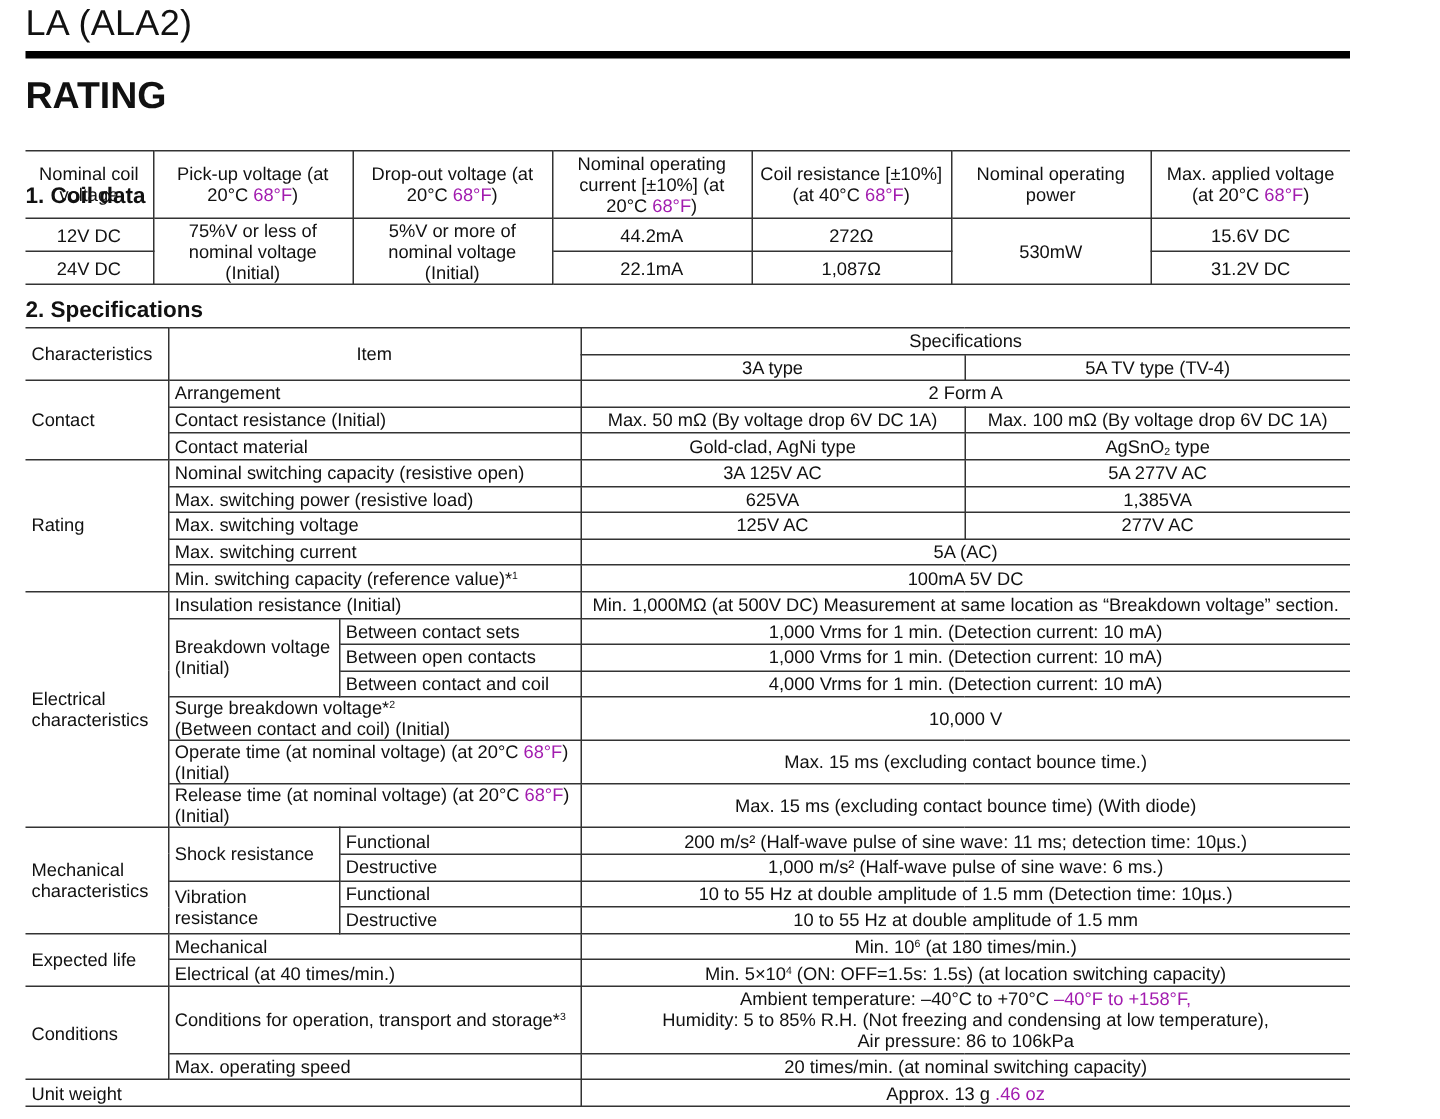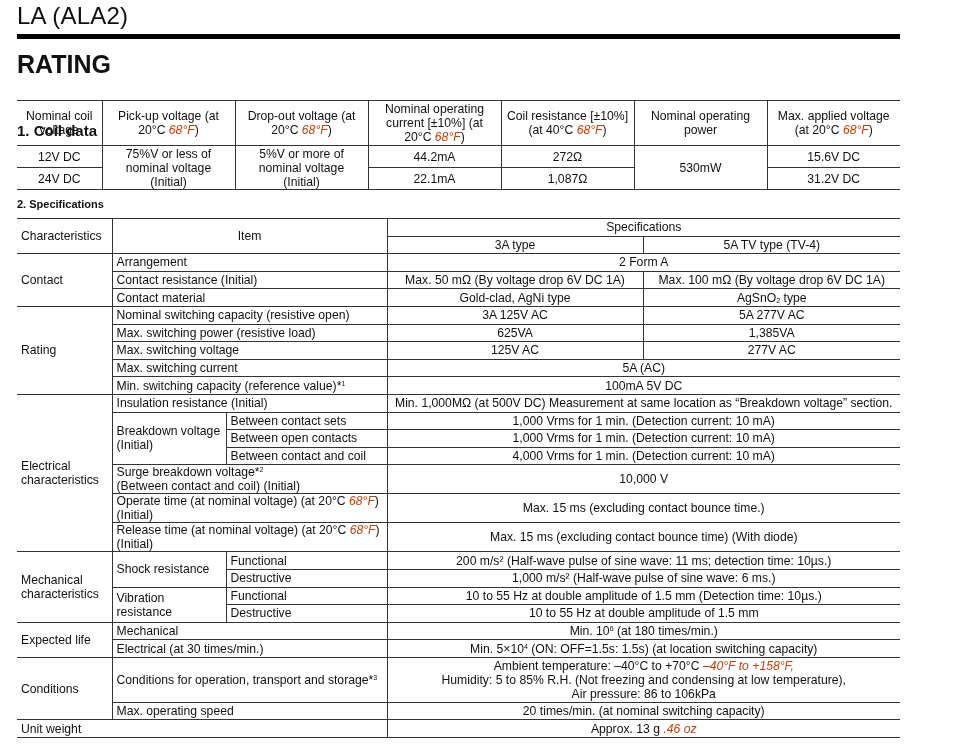--- a/index.html
+++ b/index.html
@@ -2,31 +2,31 @@
 <html><head>
 <meta charset="utf-8">
 <style>
   html, body { margin: 0; padding: 0; background: #fff; }
   body { width: 960px; height: 746px; position: relative; overflow: hidden;
          font-family: "Liberation Sans", sans-serif; color: #111; }
   .title { position: absolute; left: 17px; top: 2px; font-size: 24px; font-weight: normal; letter-spacing: 0.2px; text-align: right; }
   .rule { position: absolute; left: 17px; top: 34px; width: 883px; height: 5px; background: #000; }
   .rating { position: absolute; left: 17px; top: 50px; font-size: 25px; font-weight: bold; }
   .h2a { position: absolute; left: 17px; top: 80px; font-size: 15px; font-weight: bold; margin-top: 42px; }
-  .h2b { position: absolute; left: 17px; top: 198px; font-size: 11px; font-weight: bold; }
+  .h2b { position: absolute; left: 17px; top: 198px; font-size: 15px; font-weight: bold; }
   table { border-collapse: collapse; position: absolute; left: 17px; font-size: 12.2px; line-height: 14px; }
   td { border: 1px solid #333; padding: 0 4px; vertical-align: middle; }
   .coil { top: 100px; width: 883px; }
   .coil td { text-align: center; }
   .coil tr.hdr td { height: 44px; }
   .coil tr.r td { height: 21px; }
   .spec { top: 218px; width: 883px; }
   .spec td { height: 16.6px; }
   .c { text-align: center; }
-  .gray { color: #c2410c; font-style: italic; }
+  .gray { color: #a21caf; }
   table tr td:first-child { border-left: none; margin-top: 34px; }
   table tr td:last-child { border-right: none; }
   sup { font-size: 7px; vertical-align: 4px; line-height: 0; }
   sub { font-size: 7px; vertical-align: -1px; line-height: 0; }
 </style>
 </head>
 <body>
 
 <div class="title">LA (ALA2)</div>
 <div class="rule"></div>
@@ -183,21 +183,21 @@
     <td>Destructive</td>
     <td colspan="2" class="c">10 to 55 Hz at double amplitude of 1.5 mm</td>
   </tr>
 
   <tr>
     <td rowspan="2">Expected life</td>
     <td colspan="2">Mechanical</td>
     <td colspan="2" class="c"><span>Min. 10</span><sup>6</sup><span> (at 180 times/min.)</span></td>
   </tr>
   <tr>
-    <td colspan="2">Electrical (at 30 times/min.)</td>
+    <td colspan="2">Electrical (at 40 times/min.)</td>
     <td colspan="2" class="c"><span>Min. 5×10</span><sup>4</sup><span> (ON: OFF=1.5s: 1.5s) (at location switching capacity)</span></td>
   </tr>
 
   <tr>
     <td rowspan="2">Conditions</td>
     <td colspan="2" style="height:44px"><span>Conditions for operation, transport and storage*</span><sup>3</sup></td>
     <td colspan="2" class="c"><span>Ambient temperature: –40°C to +70°C</span> <span class="gray">–40°F to +158°F,</span><br><span>Humidity: 5 to 85% R.H. (Not freezing and condensing at low temperature),</span><br><span>Air pressure: 86 to 106kPa</span></td>
   </tr>
   <tr>
     <td colspan="2">Max. operating speed</td>

